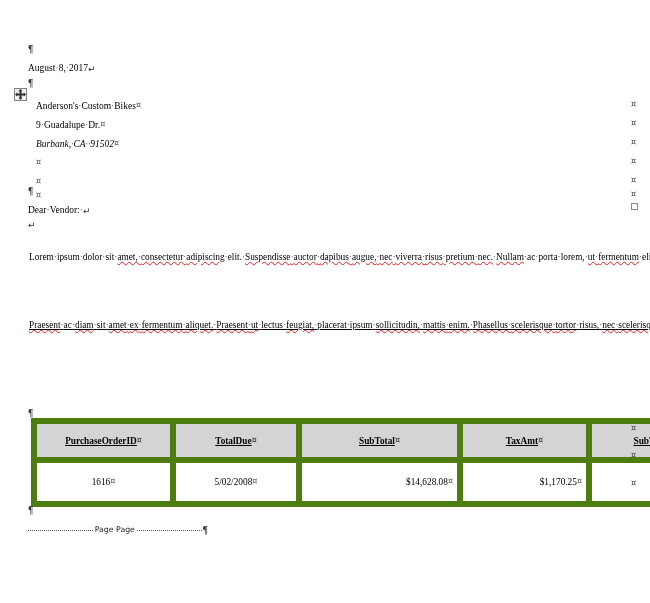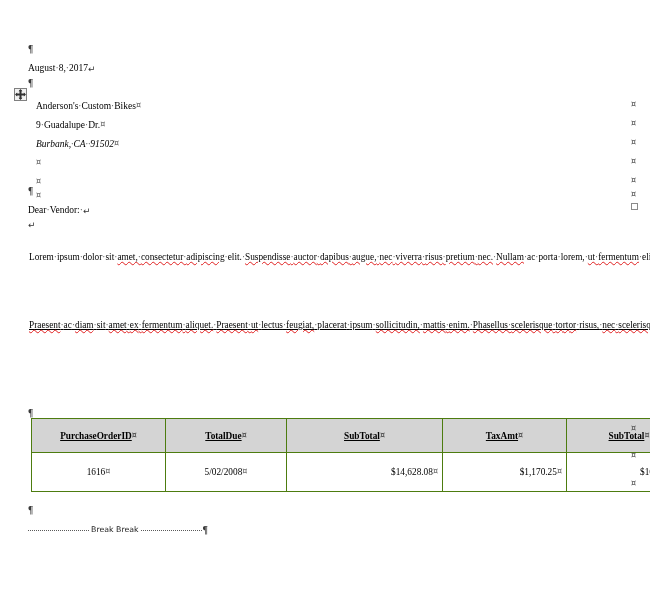--- a/index.html
+++ b/index.html
@@ -89,21 +89,21 @@
   #mark-after-p2{left:28px;top:408px;}
 
   
   .dtable{
     position:absolute;left:31px;top:418px;
     width:595px;
     border-collapse:collapse;
     table-layout:fixed;
   }
   .dtable td,.dtable th{
-    border:1px solid #4d7c0f;
+    border:6px solid #4d7c0f;
     font-size:9.3px;
     font-family:"Liberation Serif",serif;
     font-weight:normal;
     padding:6px;
     height:26px;
     vertical-align:middle;
     margin-left:36px;
   }
   .dtable thead th{
     background:#d4d4d4;
@@ -236,18 +236,18 @@
   </table>
 
   <div class="trowmark" id="trm-h">¤</div>
   <div class="trowmark" id="trm-1">¤</div>
   <div class="trowmark" id="trm-2">¤</div>
 
   <div class="ln pilcrow" id="mark-after-table">¶</div>
 
   <div class="pagebreak">
     <span class="pb-dash"></span>
-    <span class="pb-label">Break Break</span>
+    <span class="pb-label">Page Page</span>
     <span class="pb-dash"></span>
     <span class="pb-pilcrow">¶</span>
   </div>
 
 </div>
 
 </body></html>

